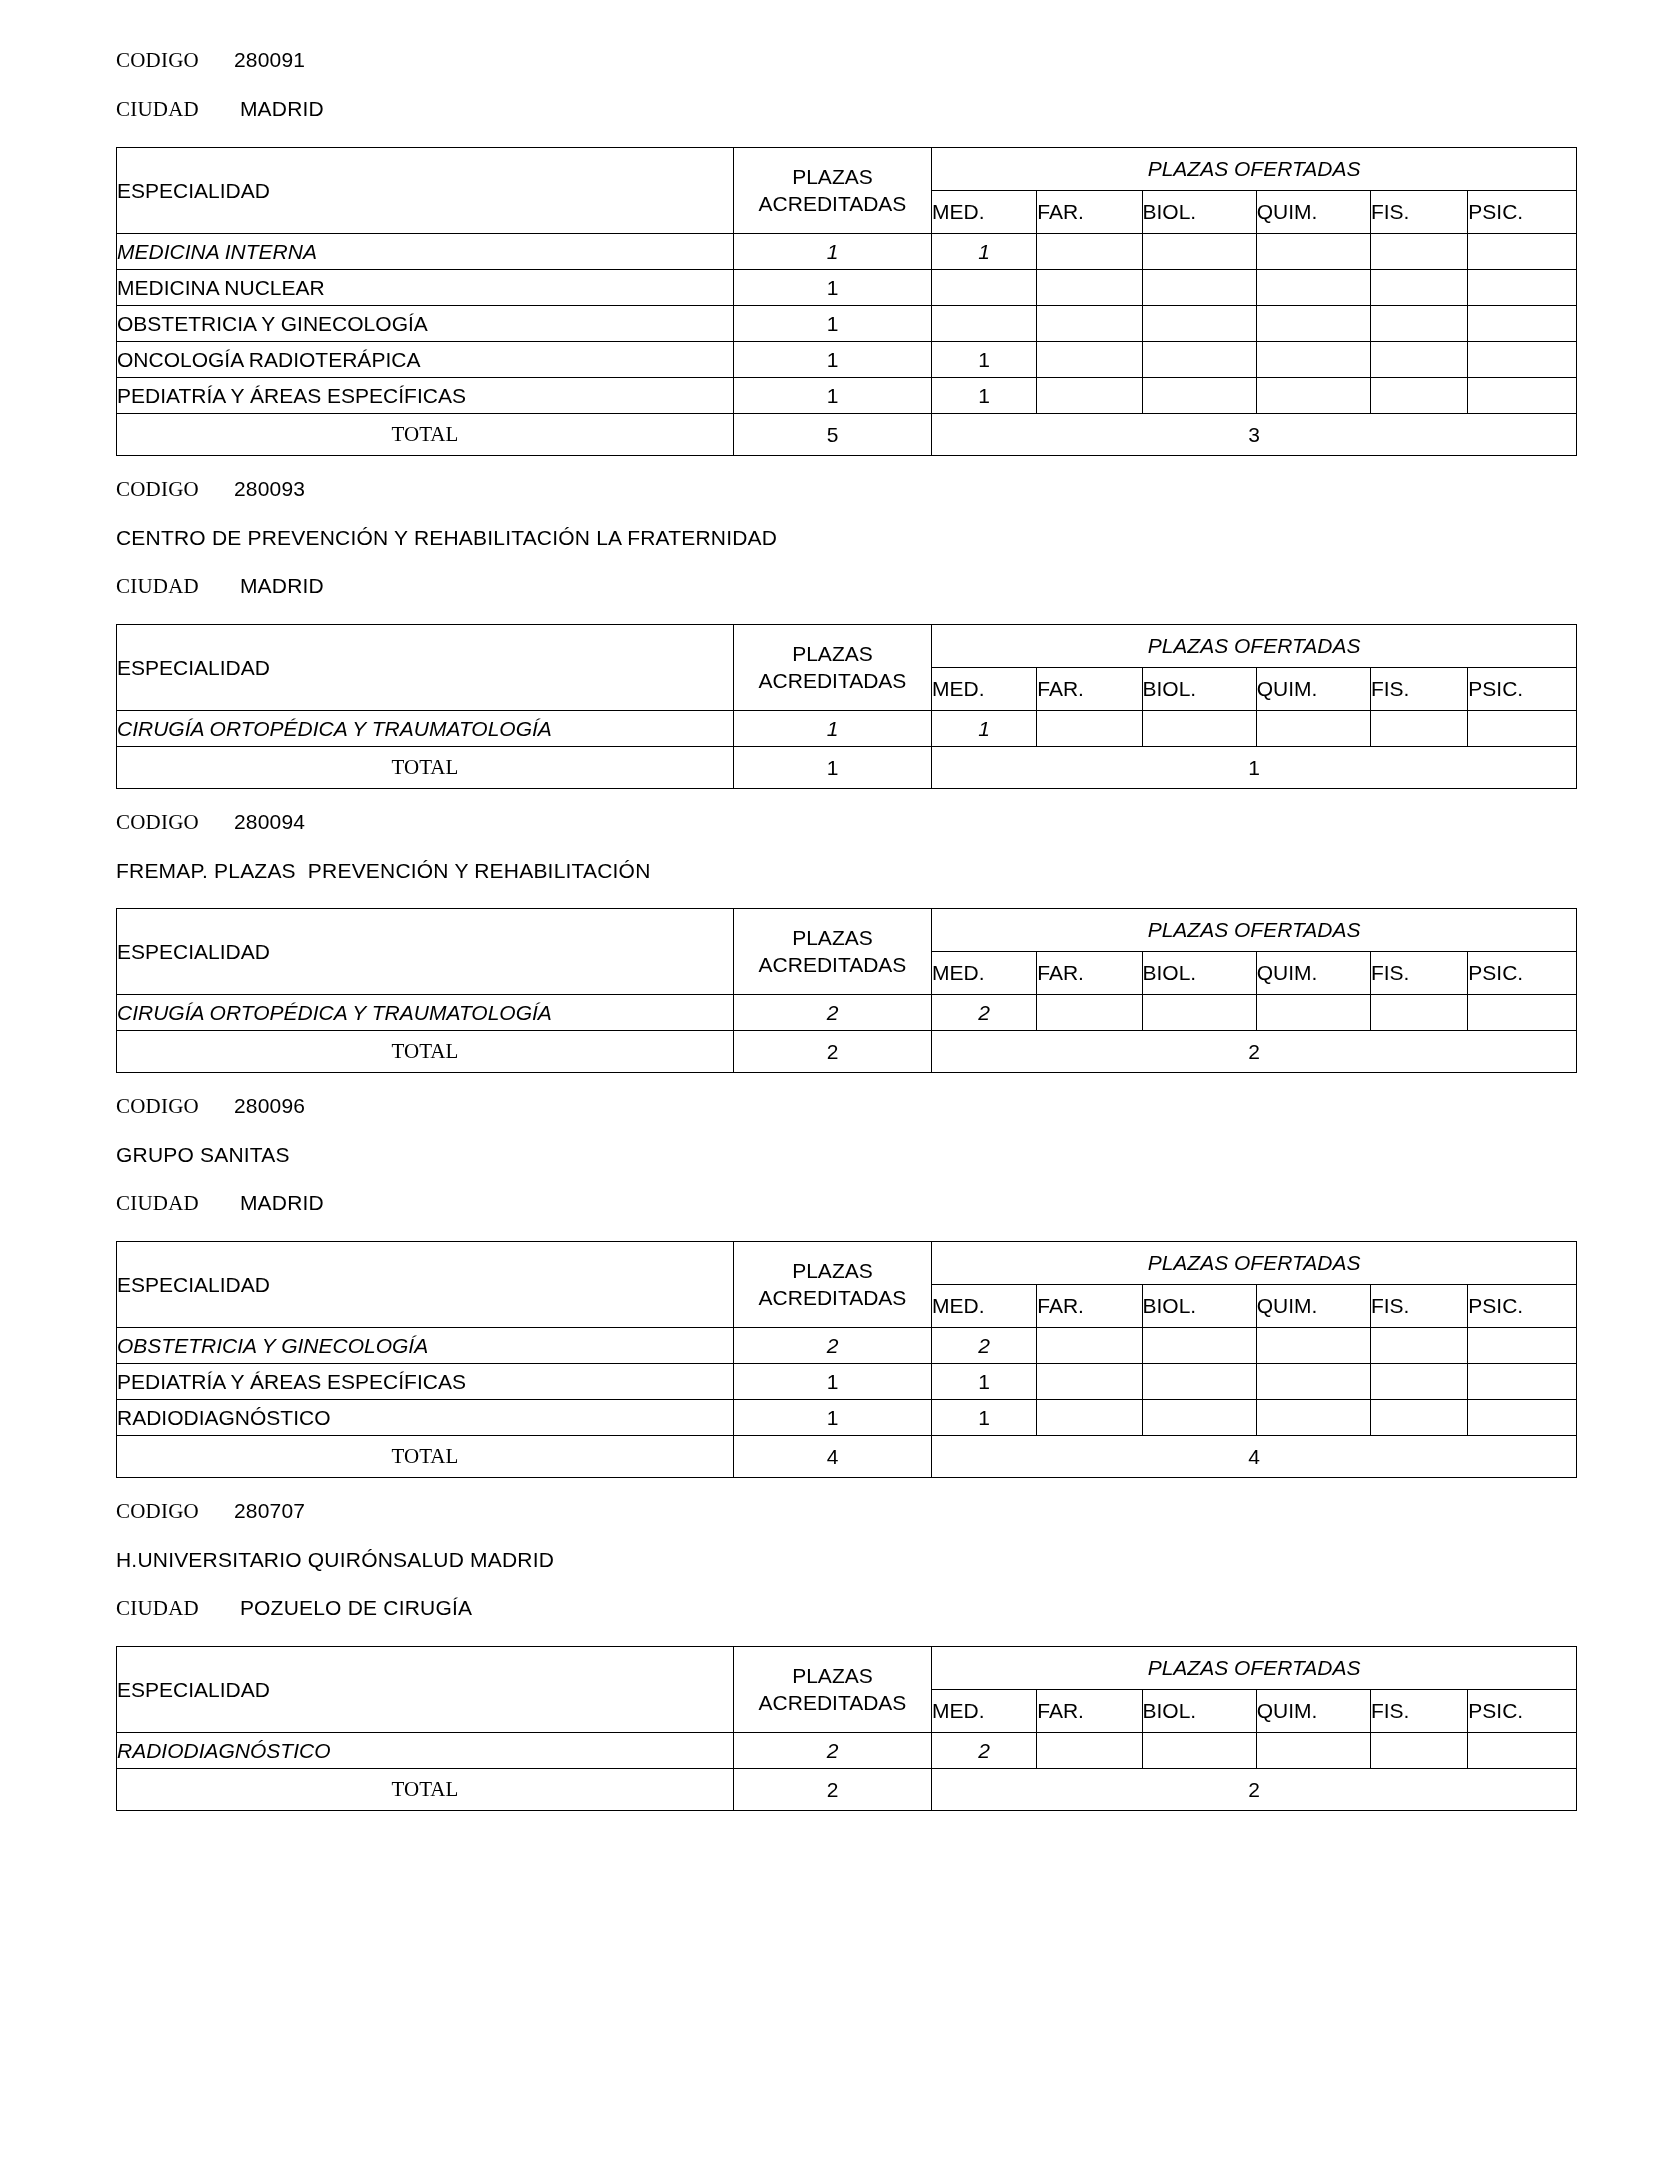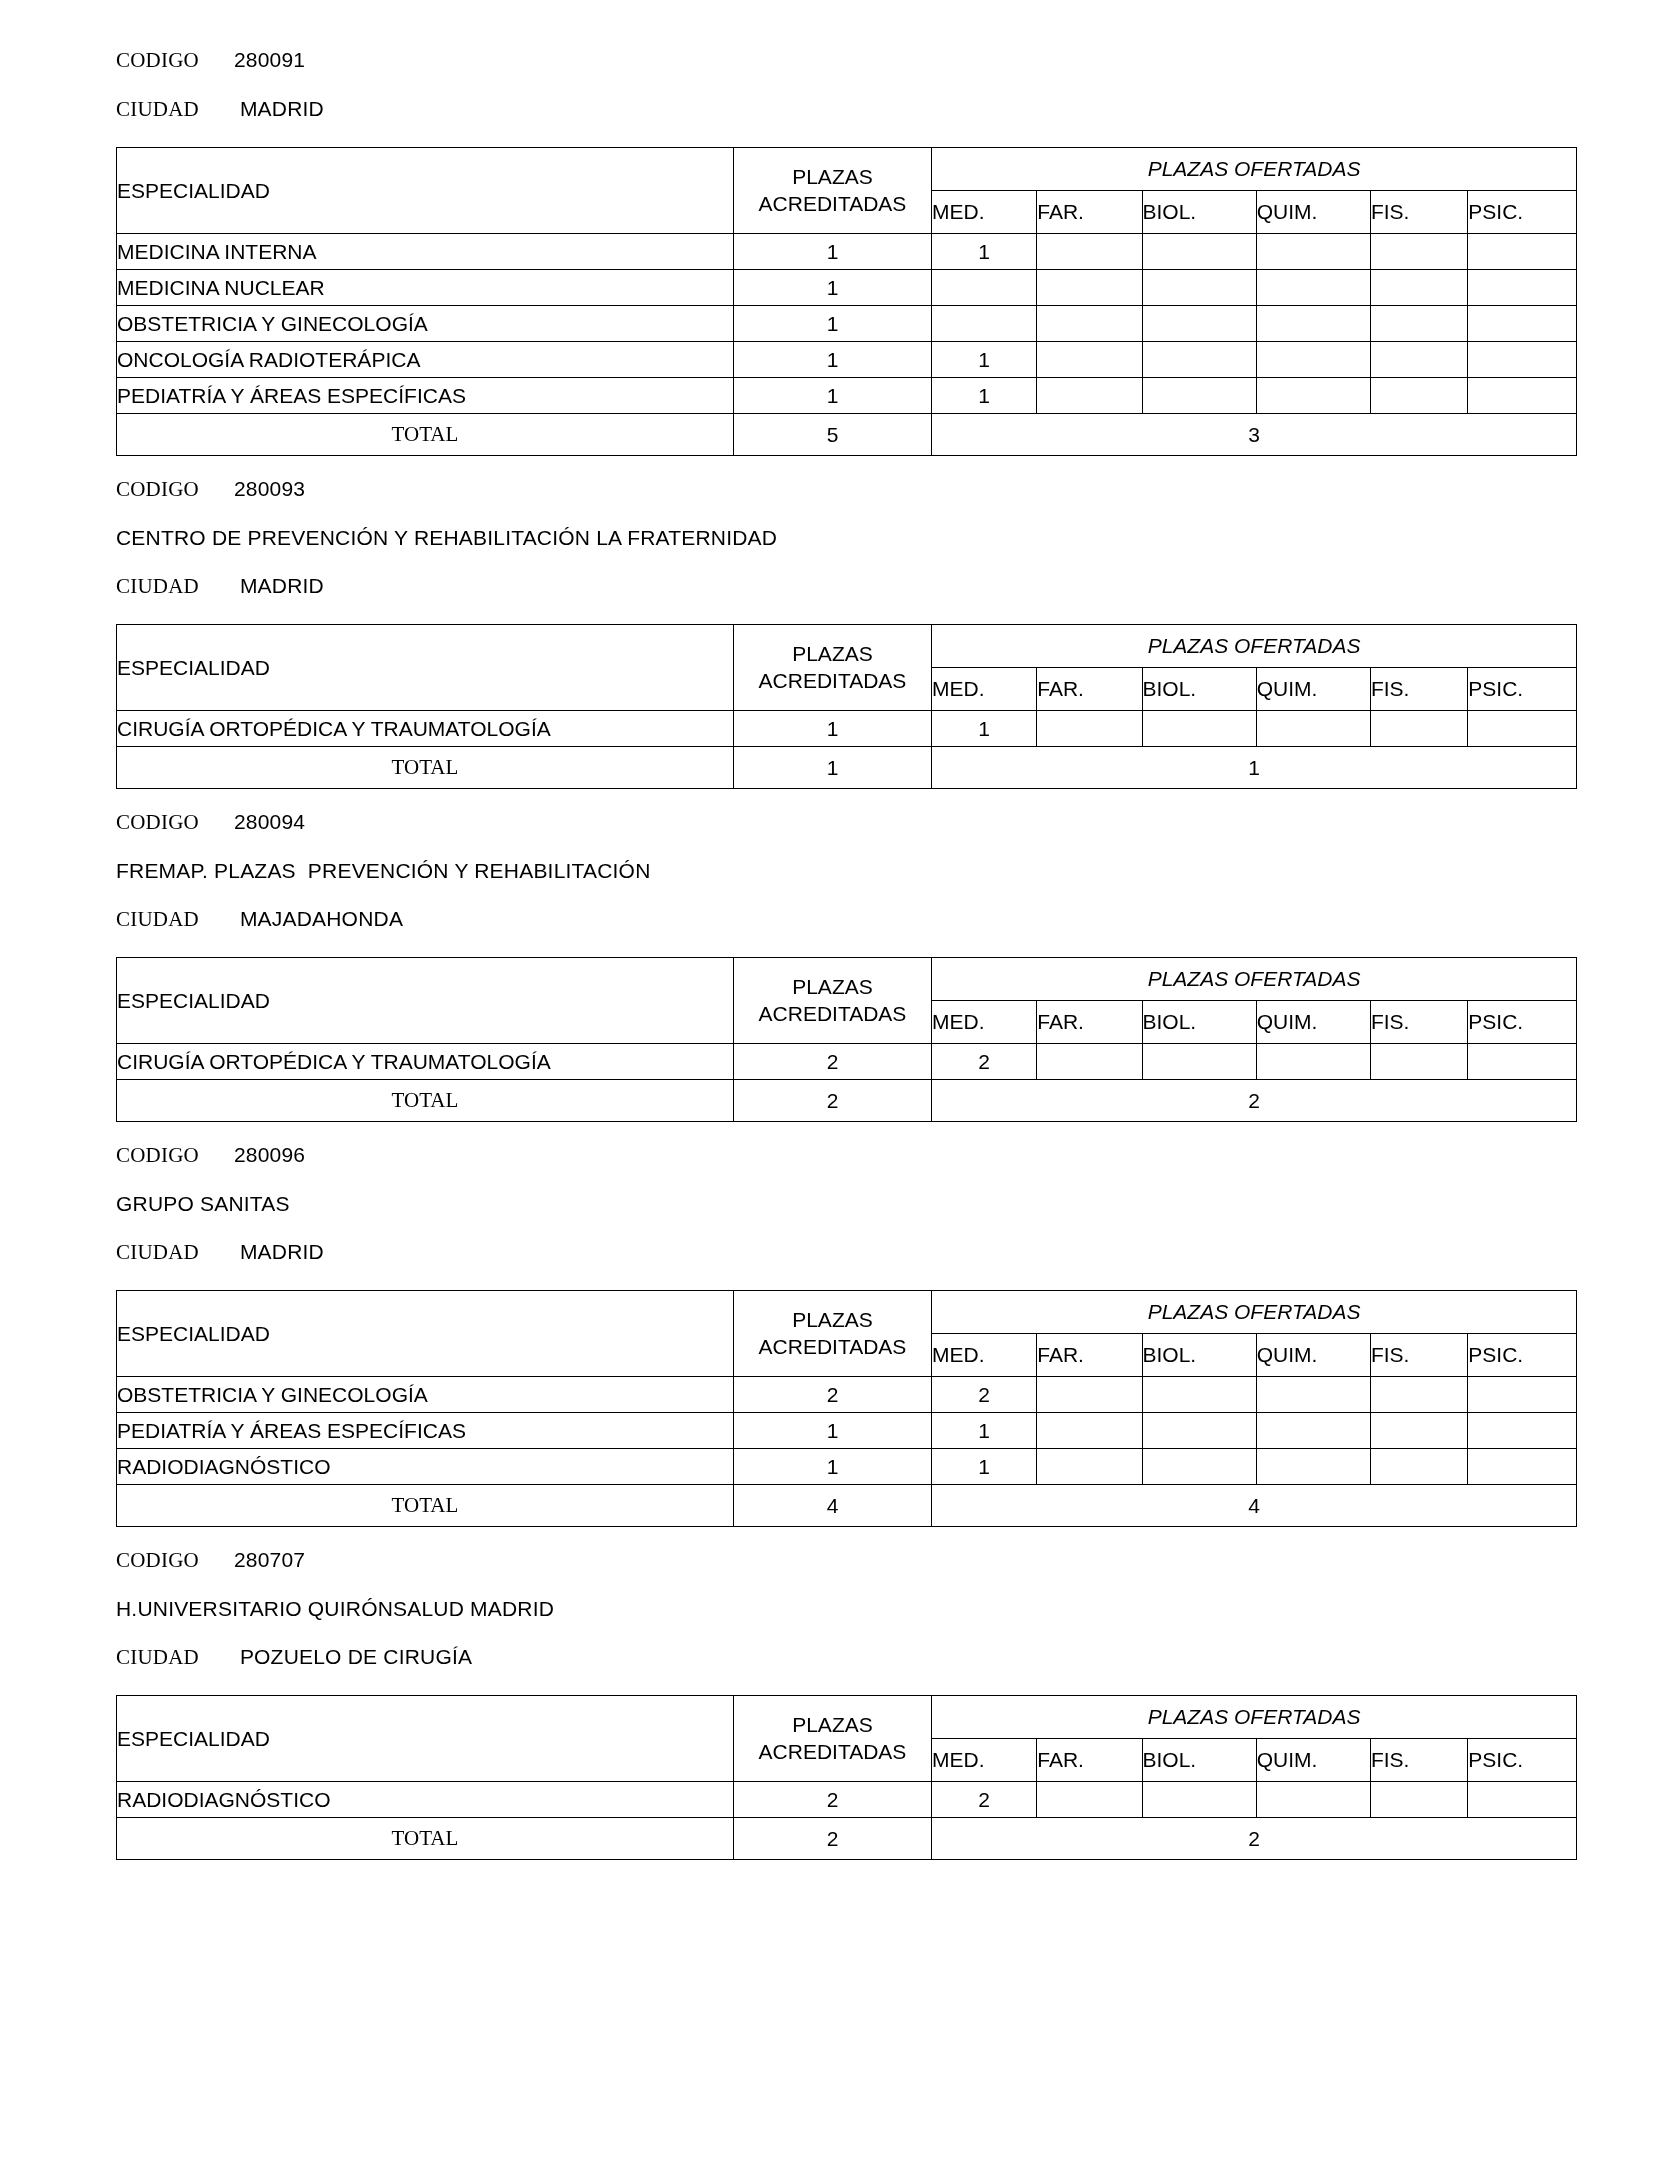--- a/index.html
+++ b/index.html
@@ -73,21 +73,21 @@
     height: 35px;
     border-top: none;
     border-bottom: none;
   }
   td.num {
     text-align: center;
     height: 35px;
     border-top: none;
     border-bottom: none;
   }
-  tr.firstrow td { border-top: 1.6px solid #000; }
+  tr.firstrow td { border-top: 1.6px solid #000; font-style: italic; }
   tr.lastrow td { border-bottom: 1.6px solid #000; }
   td.total-label {
     text-align: center;
     height: 41px;
     font-family: Liberation Serif, serif;
   }
   td.total-num {
     text-align: center;
     height: 41px;
   }
@@ -235,21 +235,20 @@
             <td class="total-label">TOTAL</td>
             <td class="total-num">1</td>
             <td class="total-num" colspan="6">1</td>
           </tr>
         </tbody>
       </table>
     </div>
     <div class="block">
       <div class="meta-line"><span class="meta-label">CODIGO</span><span class="meta-gap-code"></span><span>280094</span></div>
       <div class="meta-line">FREMAP. PLAZAS  PREVENCIÓN Y REHABILITACIÓN</div>
-      <div class="meta-line"><span class="meta-label">CIUDAD</span><span class="meta-gap-city"></span><span>MAJADAHONDA</span></div>
       <table class="grid">
         <colgroup>
           <col style="width: 551px;">
           <col style="width: 177px;">
           <col style="width: 94px;">
           <col style="width: 94px;">
           <col style="width: 102px;">
           <col style="width: 102px;">
           <col style="width: 87px;">
           <col style="width: 97px;">

